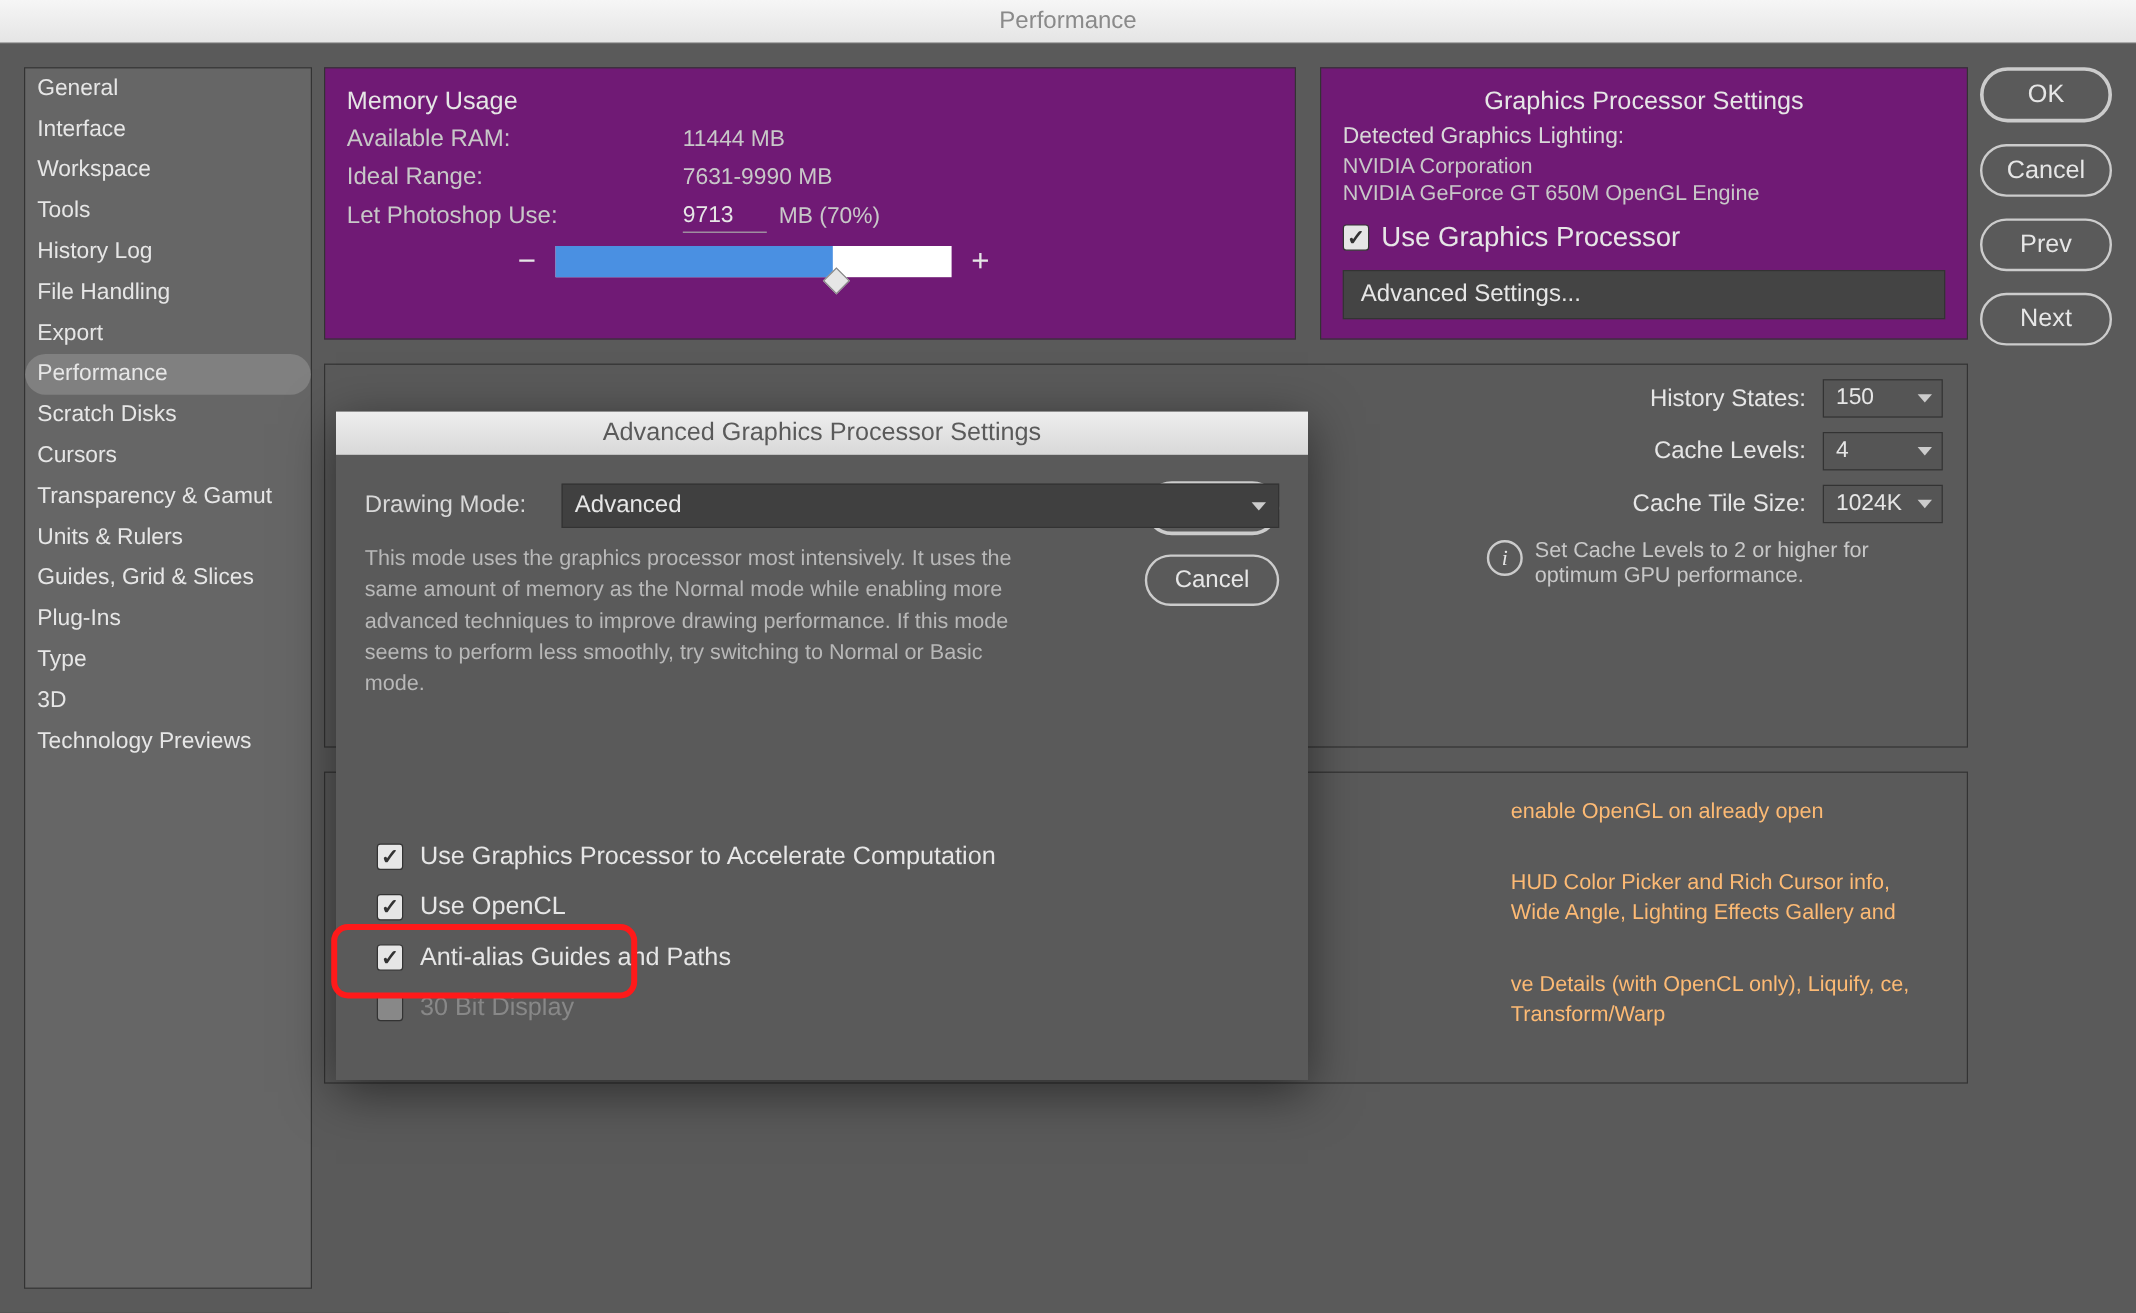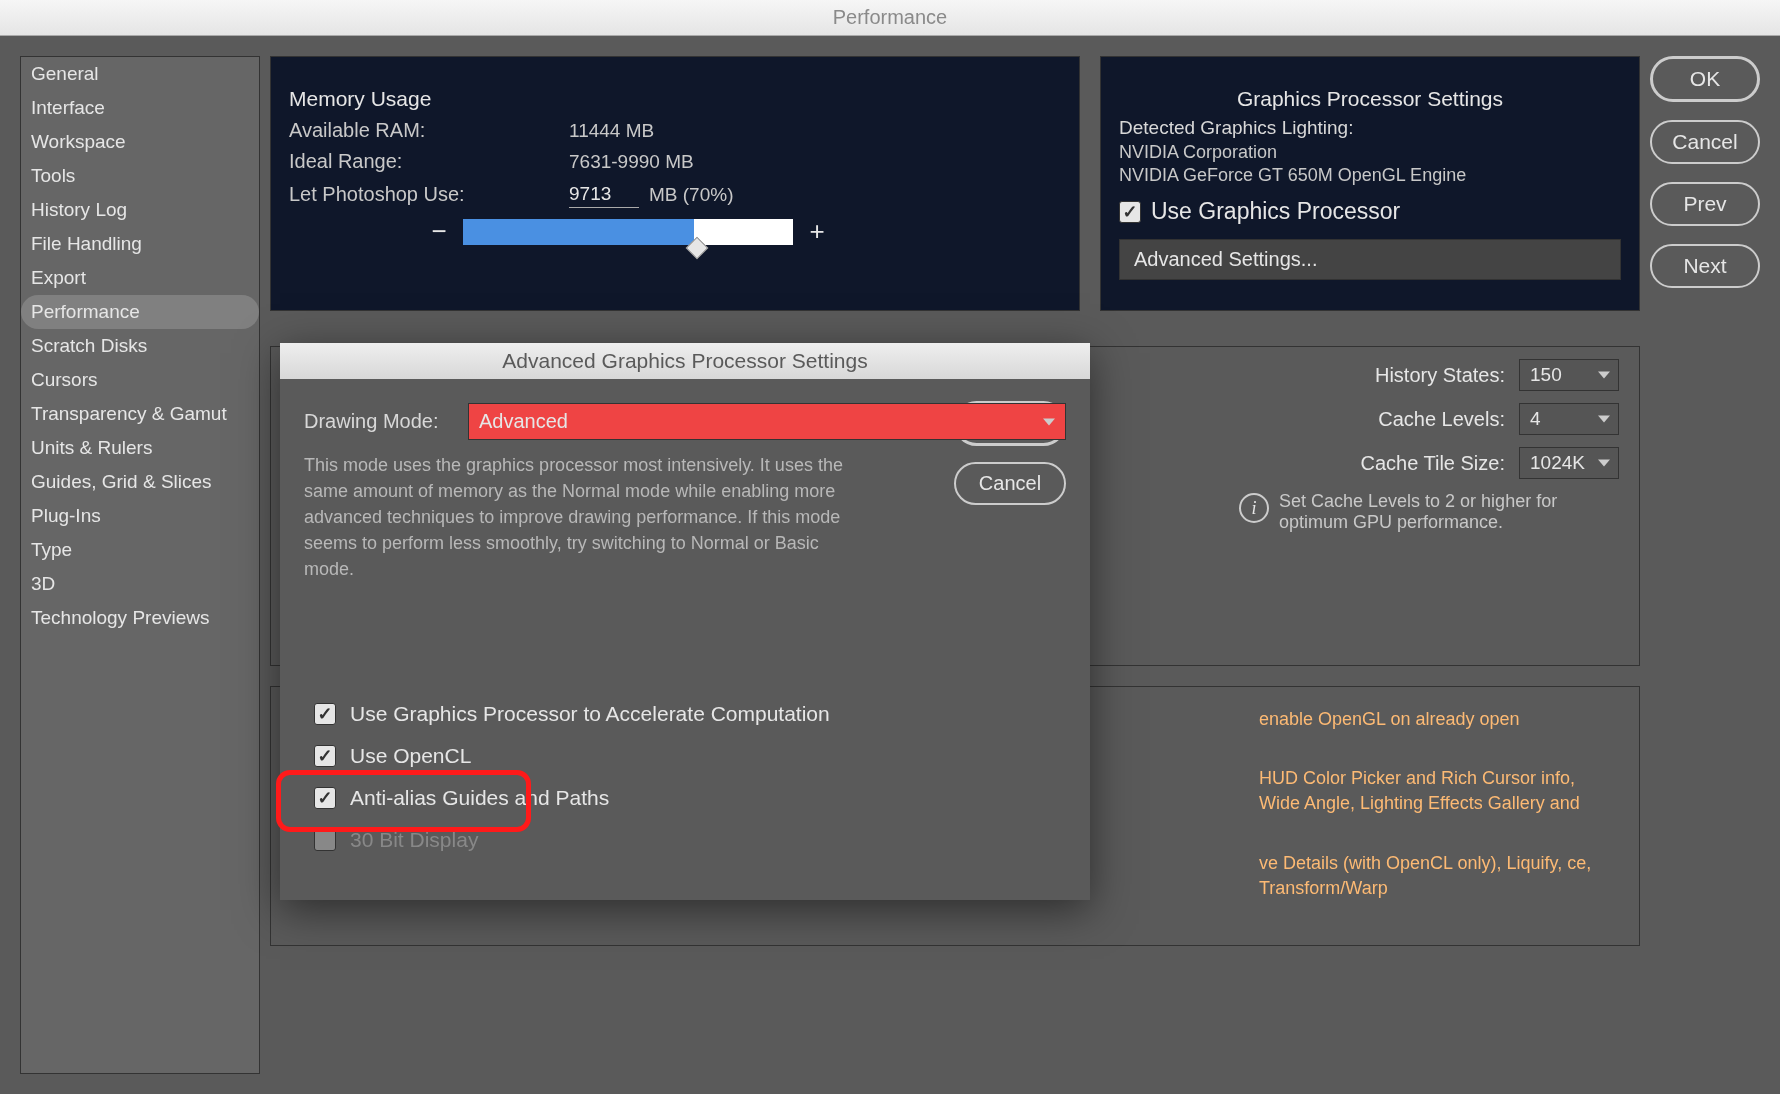--- a/index.html
+++ b/index.html
@@ -7,21 +7,21 @@
 .window { width: 100%; height: 100%; background: #5a5a5a; }
 .title-bar { height: 36px; background: linear-gradient(#f6f6f6,#e5e5e5); display:flex; align-items:center; justify-content:center; color:#8a8a8a; font-size:20px; border-bottom:1px solid #aaa; }
 .content { display:flex; height: calc(100% - 36px); }
 .sidebar { width: 240px; background:#666; border:1px solid #333; margin:20px 0 20px 20px; }
 .sidebar-item { padding:6px 10px; color:#e6e6e6; font-size:19px; cursor:pointer; }
 .sidebar-item.selected { background:#808080;border-radius:17px; }
 .main { flex:1; padding:20px 10px; position:relative; }
 .rbuttons { width:130px; padding:20px 20px 0 0; display:flex; flex-direction:column; gap:18px; }
 .rbtn { border:2px solid #ccc; background:transparent; color:#e6e6e6; border-radius:30px; padding:8px 0; font-size:21px; text-align:center; cursor:pointer; }
 .rbtn.primary { border-width:3px; }
-.group-box { border:1px solid #333; background:#0f172a; padding:30px 18px; margin-bottom:35px; position:relative; }
+.group-box { border:1px solid #333; background:#701a75; padding:16px 18px; margin-bottom:20px; position:relative; }
 .group-title { color:#e6e6e6; font-size:21px; margin-bottom:6px; }
 .row { display:flex; align-items:center; gap:10px; margin:8px 0; }
 .val { color:#c8c8c8; font-size:19px; }
 .mem-left { width:270px; text-align:left; color:#c8c8c8; font-size:20px; }
 .input-underline { background:transparent; border:none; border-bottom:1px solid #aaa; color:#e6e6e6; font-size:19px; width:70px; text-align:left; padding:2px 0; }
 .slider-wrap { display:flex; align-items:center; gap:14px; margin-left: 140px; margin-top:6px; position:relative; }
 .slider-minus, .slider-plus { color:#e6e6e6; font-size:26px; width:20px; text-align:center; }
 .slider-track { position:relative; width:330px; height:26px; background:#fff; }
 .slider-fill { position:absolute; left:0; top:0; height:100%; width:70%; background:#4a90e2; }
 .thumb-shape { width:16px; height:16px; background:#e6e6e6; border:1px solid #888; transform:rotate(45deg); position:absolute; left:68.5%; top:21px; }
@@ -45,21 +45,21 @@
 .info-circle { width:30px; height:30px; border:2px solid #ccc; border-radius:50%; display:inline-flex; align-items:center; justify-content:center; color:#e6e6e6; font-size:18px; font-style:italic; font-family:serif; margin-right:10px; flex-shrink:0; position:relative; top:2px; }
 .info-row { display:flex; align-items:flex-start; color:#c8c8c8; font-size:18px; margin-top:8px; }
 .hint-block { margin-bottom: 34px; }
 
 
 .modal { position:absolute; left:280px; top:343px; width:810px; background:#5a5a5a; box-shadow:0 10px 40px rgba(0,0,0,0.5); }
 .modal-title { background:linear-gradient(#eee,#d8d8d8); color:#5a5a5a; font-size:21px; text-align:center; padding:6px 0; }
 .modal-body { padding:24px 24px 30px 24px; position:relative; }
 .modal-row { display:flex; align-items:center; gap:14px; margin-bottom:12px; }
 .modal-lbl { color:#d8d8d8; font-size:20px; width:150px; text-align:left; }
-.modal-select { flex:1; background:#ef4444; color:#e6e6e6; font-size:20px; border:1px solid #333; padding:6px 10px; position:relative; }
+.modal-select { flex:1; background:#404040; color:#e6e6e6; font-size:20px; border:1px solid #333; padding:6px 10px; position:relative; }
 .modal-select::after { content:""; position:absolute; right:10px; top:50%; transform:translateY(-50%); width:0; height:0; border-left:6px solid transparent; border-right:6px solid transparent; border-top:7px solid #ccc; }
 .modal-desc { color:#b8b8b8; font-size:18px; line-height:1.45; margin-top:10px; max-width:560px; }
 .modal-btns { position:absolute; right:24px; top:22px; display:flex; flex-direction:column; gap:16px; }
 .mbtn { border:2px solid #ccc; background:transparent; color:#e6e6e6; border-radius:30px; padding:8px 0; width:112px; font-size:20px; text-align:center; cursor:pointer; }
 .mbtn.primary { border-width:3px; }
 .modal-checks { margin-top:120px; }
 .modal-check { display:flex; align-items:center; gap:14px; margin:18px 0 18px 10px; }
 .modal-check-label { color:#e6e6e6; font-size:21px; }
 .modal-check-label.disabled { color:#888; }
 .highlight-box { position:absolute; border:5px solid #ff1a1a; border-radius:14px; left:276px; top:770px; width:255px; height:62px; pointer-events:none; }

